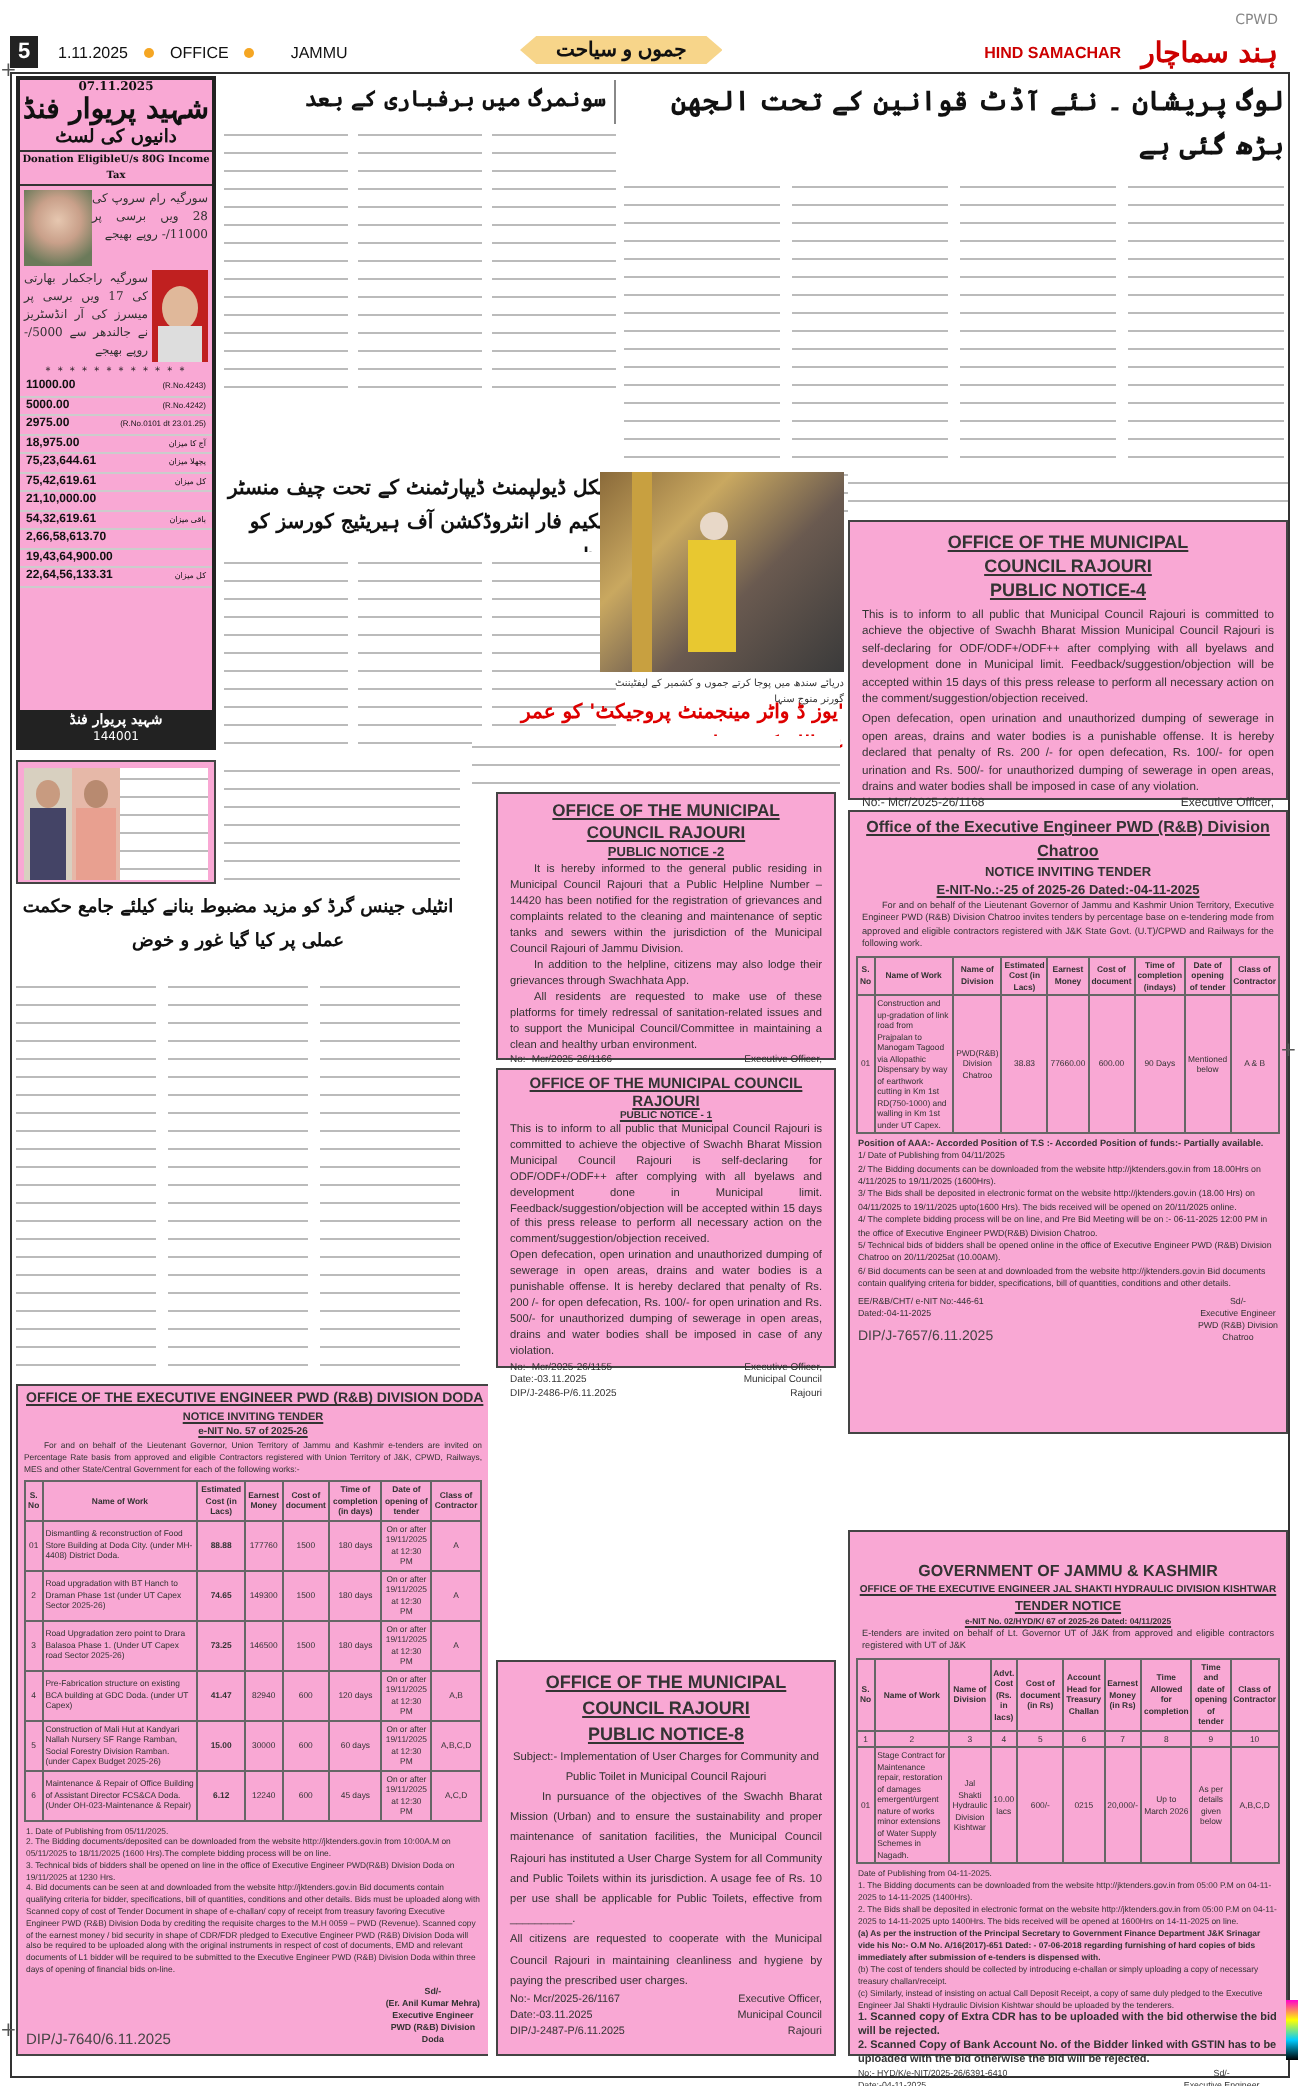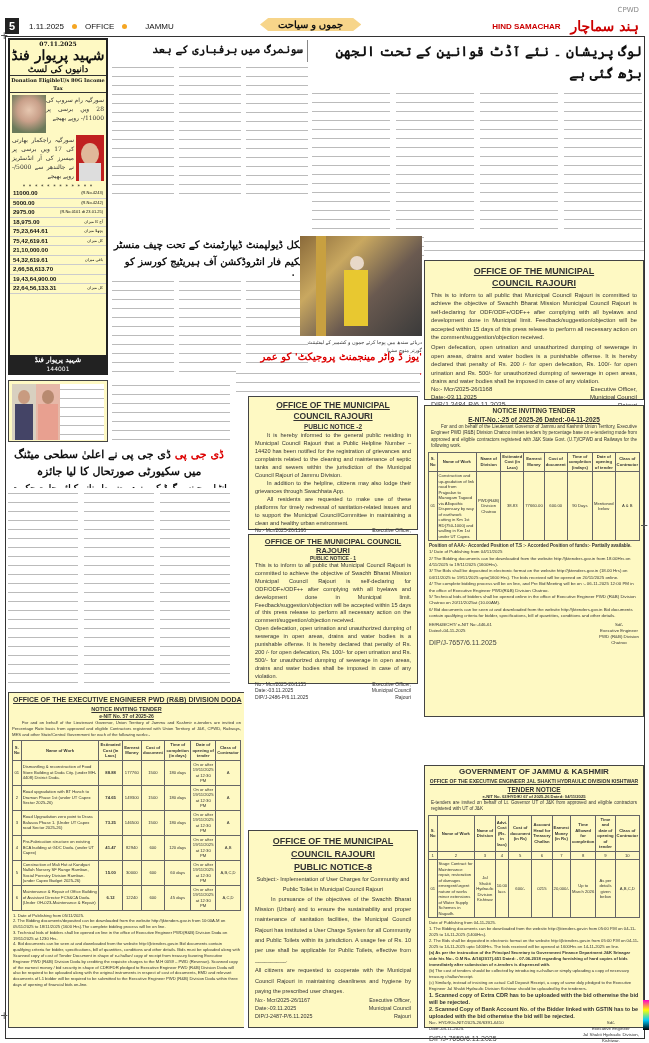--- a/index.html
+++ b/index.html
@@ -12,21 +12,21 @@
 .topbar span.meta{margin-left:10px}
 .section-badge{position:absolute;left:255px;top:0;background:#f7d58a;padding:1px 18px;font-size:10px;font-weight:bold;clip-path:polygon(8% 0,92% 0,100% 50%,92% 100%,8% 100%,0 50%)}
 .brand{position:absolute;right:6px;top:0;display:flex;align-items:center;gap:10px}
 .brand .en{color:#c00;font-weight:bold;font-size:8px}
 .brand .ur{color:#c00;font-size:14px;font-weight:bold;font-family:"DejaVu Serif",serif}
 .frame{top:36px;left:5px;width:640px;height:1003px;border:1px solid #333}
 .urdu{direction:rtl;font-family:"DejaVu Serif",serif;font-size:5px;line-height:9px;color:#333;text-align:justify}
 .urdu-lines{height:100%;overflow:hidden;background:repeating-linear-gradient(#fff 0,#fff 5px,#bbb 5px,#bbb 6px,#fff 6px,#fff 9px)}
 .headline{direction:rtl;font-family:"DejaVu Serif",serif;font-weight:bold;color:#111;text-align:right}
 .red{color:#d00}
-.box{position:absolute;border:1px solid #444;background:#fef9c3}
+.box{position:absolute;border:1px solid #444;background:#f9a8d4}
 .notice{font-family:"Liberation Sans",sans-serif;color:#333}
 .nt-title{text-align:center;font-weight:bold;text-decoration:underline;color:#333}
 .nt-body{font-size:6.3px;line-height:9.6px;text-align:justify;padding:0 6px}
 .nt-foot{display:flex;justify-content:space-between;font-size:6px;padding:0 6px;line-height:8px}
 .dip{font-size:7px;color:#444}
 table{border-collapse:collapse;width:100%}
 td,th{border:1px solid #666;font-size:4.2px;line-height:5.5px;padding:1px;text-align:center;font-family:"Liberation Sans",sans-serif}
 td.l{text-align:left}
 .photo{position:absolute;overflow:hidden}
 .fund-list{font-size:6px;font-family:"Liberation Sans",sans-serif;line-height:8.5px}
@@ -159,28 +159,28 @@
   <div style="position:absolute;left:16px;top:0;width:10px;height:100px;background:#c8a040"></div>
 </div>
 <div class="abs urdu" style="left:300px;top:338px;width:122px;font-size:5px;line-height:8px;text-align:right">دریائے سندھ میں پوجا کرتے جموں و کشمیر کے لیفٹیننٹ گورنر منوج سنہا</div>
 
 <div class="abs headline" style="left:230px;top:349px;width:192px;font-size:10px;line-height:16px"><span class="red">'یوز ڈ واٹر مینجمنٹ پروجیکٹ' کو عمر عبداللہ کی منظوری</span></div>
 <div class="abs urdu urdu-lines" style="left:236px;top:368px;width:184px;height:30px"></div>
 
 <div class="abs urdu urdu-lines" style="left:424px;top:236px;width:220px;height:22px"></div>
 
 <div class="abs headline" style="left:8px;top:446px;width:222px;font-size:11px;line-height:17px;text-align:center">
-  <div><span class="red">ڈی جی پی</span> <span>ڈی جی پی نے اعلیٰ سطحی میٹنگ میں سکیورٹی صورتحال کا لیا جائزہ</span></div>
   <div style="font-size:9px">انٹیلی جینس گرڈ کو مزید مضبوط بنانے کیلئے جامع حکمت عملی پر کیا گیا غور و خوض</div>
 </div>
 <div class="abs urdu urdu-lines" style="left:8px;top:488px;width:222px;height:196px;background:repeating-linear-gradient(90deg,transparent 0,transparent 70px,#fff 70px,#fff 76px),repeating-linear-gradient(#fff 0,#fff 5px,#bbb 5px,#bbb 6px,#fff 6px,#fff 9px)"></div>
 
 <div class="box notice" style="left:424px;top:260px;width:220px;height:140px">
   <div class="nt-title" style="font-size:9px;line-height:12px;margin-top:4px">OFFICE OF THE MUNICIPAL</div>
   <div class="nt-title" style="font-size:9px;line-height:12px">COUNCIL RAJOURI</div>
+  <div class="nt-title" style="font-size:9px;line-height:13px">PUBLIC NOTICE-4</div>
   <div class="nt-body" style="font-size:5.8px;line-height:8.4px;margin-top:2px">This is to inform to all public that Municipal Council Rajouri is committed to achieve the objective of Swachh Bharat Mission Municipal Council Rajouri is self-declaring for ODF/ODF+/ODF++ after complying with all byelaws and development done in Municipal limit. Feedback/suggestion/objection will be accepted within 15 days of this press release to perform all necessary action on the comment/suggestion/objection received.</div>
   <div class="nt-body" style="font-size:5.8px;line-height:8.4px;margin-top:2px">Open defecation, open urination and unauthorized dumping of sewerage in open areas, drains and water bodies is a punishable offense. It is hereby declared that penalty of Rs. 200 /- for open defecation, Rs. 100/- for open urination and Rs. 500/- for unauthorized dumping of sewerage in open areas, drains and water bodies shall be imposed in case of any violation.</div>
   <div class="nt-foot">
       <span>No:- Mcr/2025-26/1168</span>
       <span>Executive Officer,</span>
     </div>
   <div class="nt-foot">
       <span>Date:-03.11.2025</span>
       <span>Municipal Council</span>
     </div>
@@ -246,20 +246,21 @@
       <span>Date:-03.11.2025</span>
       <span>Municipal Council</span>
     </div>
   <div class="nt-foot" style="font-size:5.4px">
       <span>DIP/J-2487-P/6.11.2025</span>
       <span>Rajouri</span>
     </div>
 </div>
 
 <div class="box notice" style="left:424px;top:405px;width:220px;height:312px">
+  <div class="nt-title" style="font-size:8px;line-height:12px;margin-top:2px">Office of the Executive Engineer PWD (R&amp;B) Division Chatroo</div>
   <div style="text-align:center;font-weight:bold;font-size:6.5px;line-height:9px">NOTICE INVITING TENDER</div>
   <div class="nt-title" style="font-size:6.5px;line-height:9px">E-NIT-No.:-25 of 2025-26 Dated:-04-11-2025</div>
   <div class="nt-body" style="font-size:4.6px;line-height:6.4px;text-indent:10px">For and on behalf of the Lieutenant Governor of Jammu and Kashmir Union Territory, Executive Engineer PWD (R&amp;B) Division Chatroo invites tenders by percentage base on e-tendering mode from approved and eligible contractors registered with J&amp;K State Govt. (U.T)/CPWD and Railways for the following work.</div>
   <div style="padding:2px 3px">
     <table>
       <tbody>
           <tr>
         <th>S. No</th>
             <th style="width:34%">Name of Work</th>
             <th>Name of Division</th>
@@ -302,21 +303,21 @@
     <div style="text-align:center">
       <div>Sd/-</div>
       <div>Executive Engineer</div>
       <div>PWD (R&amp;B) Division</div>
       <div>Chatroo</div>
     </div>
   </div>
 </div>
 
 <div class="box notice" style="left:424px;top:765px;width:220px;height:263px">
-  <div class="nt-title" style="font-size:8px;line-height:11px;margin-top:0;text-decoration:none">GOVERNMENT OF JAMMU &amp; KASHMIR</div>
+  <div class="nt-title" style="font-size:8px;line-height:11px;margin-top:14px;text-decoration:none">GOVERNMENT OF JAMMU &amp; KASHMIR</div>
   <div class="nt-title" style="font-size:5px;line-height:8px">OFFICE OF THE EXECUTIVE ENGINEER JAL SHAKTI HYDRAULIC DIVISION KISHTWAR</div>
   <div class="nt-title" style="font-size:6.5px;line-height:9px">TENDER NOTICE</div>
   <div class="nt-title" style="font-size:4.2px;line-height:6px">e-NIT No. 02/HYD/K/ 67 of 2025-26 Dated: 04/11/2025</div>
   <div class="nt-body" style="font-size:4.6px;line-height:6.4px">E-tenders are invited on behalf of Lt. Governor UT of J&amp;K from approved and eligible contractors registered with UT of J&amp;K</div>
   <div style="padding:2px 3px">
     <table>
       <tbody>
           <tr>
         <th>S. No</th>
             <th style="width:24%">Name of Work</th>
@@ -461,18 +462,28 @@
           </tr>
     </tbody>
       </table>
   </div>
   <div style="font-size:4.2px;line-height:5.8px;padding:0 4px">
     <div>1. Date of Publishing from 05/11/2025.</div>
     <div>2. The Bidding documents/deposited can be downloaded from the website http://jktenders.gov.in from 10:00A.M on 05/11/2025 to 18/11/2025 (1600 Hrs).The complete bidding process will be on line.</div>
     <div>3. Technical bids of bidders shall be opened on line in the office of Executive Engineer PWD(R&amp;B) Division Doda on 19/11/2025 at 1230 Hrs.</div>
     <div>4. Bid documents can be seen at and downloaded from the website http://jktenders.gov.in Bid documents contain qualifying criteria for bidder, specifications, bill of quantities, conditions and other details. Bids must be uploaded along with Scanned copy of cost of Tender Document in shape of e-challan/ copy of receipt from treasury favoring Executive Engineer PWD (R&amp;B) Division Doda by crediting the requisite charges to the M.H 0059 – PWD (Revenue). Scanned copy of the earnest money / bid security in shape of CDR/FDR pledged to Executive Engineer PWD (R&amp;B) Division Doda will also be required to be uploaded along with the original instruments in respect of cost of documents, EMD and relevant documents of L1 bidder will be required to be submitted to the Executive Engineer PWD (R&amp;B) Division Doda within three days of opening of financial bids on-line.</div>
   </div>
+  <div style="display:flex;justify-content:space-between;align-items:flex-end;padding:0 4px;font-size:4.4px;line-height:6px;position:absolute;bottom:4px;left:0;right:0">
+    <div class="dip" style="font-size:7.5px">DIP/J-7640/6.11.2025</div>
+    <div style="text-align:center;font-weight:bold">
+      <div>Sd/-</div>
+      <div>(Er. Anil Kumar Mehra)</div>
+      <div>Executive Engineer</div>
+      <div>PWD (R&amp;B) Division</div>
+      <div>Doda</div>
+    </div>
+  </div>
 </div>
 
 <div class="cross" style="left:0;top:30px">+</div>
 <div class="cross" style="left:640px;top:520px">+</div>
 <div class="cross" style="left:0;top:1010px">+</div>
 <div class="colorbar" style="top:1000px"></div>
 
 </body></html>

